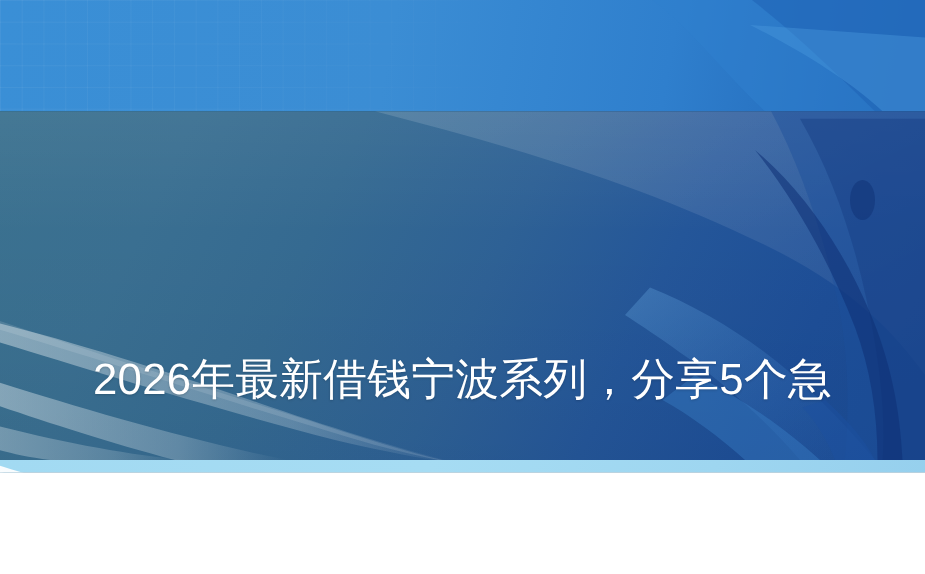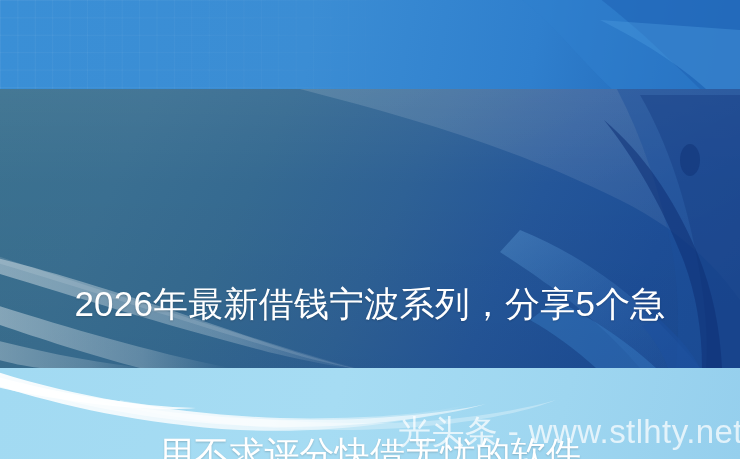--- a/index.html
+++ b/index.html
@@ -3,21 +3,21 @@
 <meta charset="utf-8">
 <style>
   html, body {
     margin: 0;
     padding: 0;
     background: #ffffff;
   }
   #banner {
     position: relative;
     width: 740px;
-    height: 459px;
+    height: 378px;
     overflow: hidden;
     font-family: "Liberation Sans", "DejaVu Sans", sans-serif;
     background: #0c4a6e;
   }
 
   
   .top-band {
     position: absolute;
     left: 0;
     top: 0;

